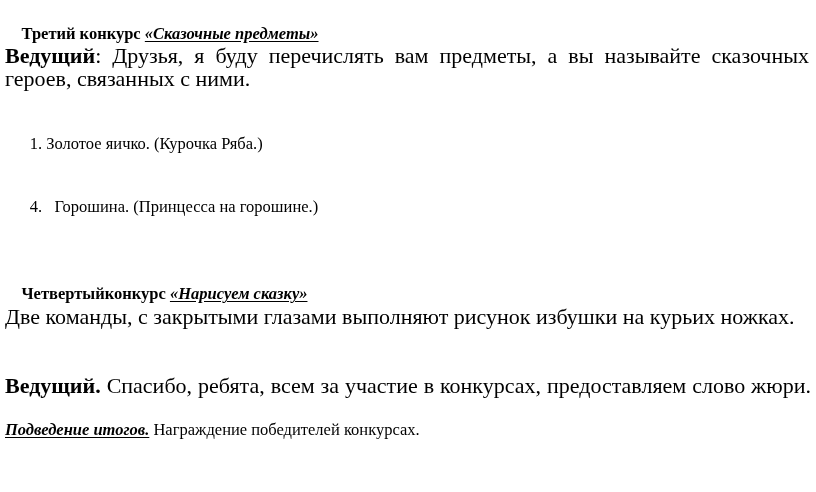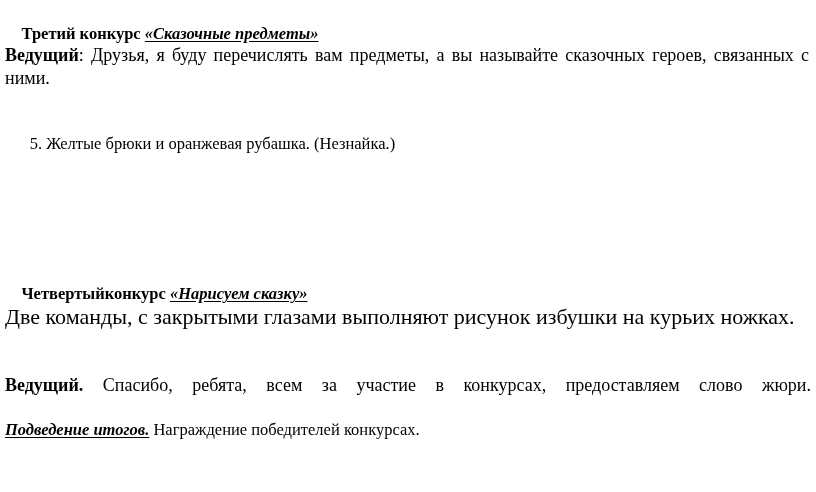--- a/index.html
+++ b/index.html
@@ -39,21 +39,21 @@
     text-decoration: none;
   }
   .heading .quoted-part {
     font-weight: bold;
     font-style: italic;
     text-decoration: underline;
     text-underline-offset: 2px;
   }
 
   .para {
-    font-size: 18px;
+    font-size: 22px;
     line-height: 23px;
     text-align: justify;
     text-justify: inter-word;
   }
   .para .lead {
     font-weight: bold;
   }
   
   .para.justify-all {
     text-align: justify;
@@ -115,21 +115,24 @@
   <div class="heading b-heading-1">
     <span class="title-part">Третий конкурс </span><span class="quoted-part">«Сказочные предметы»</span>
   </div>
 
   <div class="para b-intro">
     <span class="lead">Ведущий</span><span>: Друзья, я буду перечислять вам предметы, а вы называйте сказочных героев, связанных с ними.</span>
   </div>
 
   <ol class="list b-list">
     <li class="list-item">
-      <span>5.</span><span> </span><span>Желтые брюки и оранжевая рубашка. (Незнайка.)</span>
+      <span>1.</span><span> </span><span>Золотое яичко. (Курочка Ряба.)</span>
+    </li>
+    <li class="list-item">
+      <span>4.</span><span>   </span><span>Горошина. (Принцесса на горошине.)</span>
     </li>
   </ol>
 
   <div class="heading b-heading-2">
     <span class="title-part">Четвертыйконкурс </span><span class="quoted-part">«Нарисуем сказку»</span>
   </div>
 
   <div class="plain b-draw">
     <span>Две команды, с закрытыми глазами выполняют рисунок избушки на курьих ножках.</span>
   </div>

